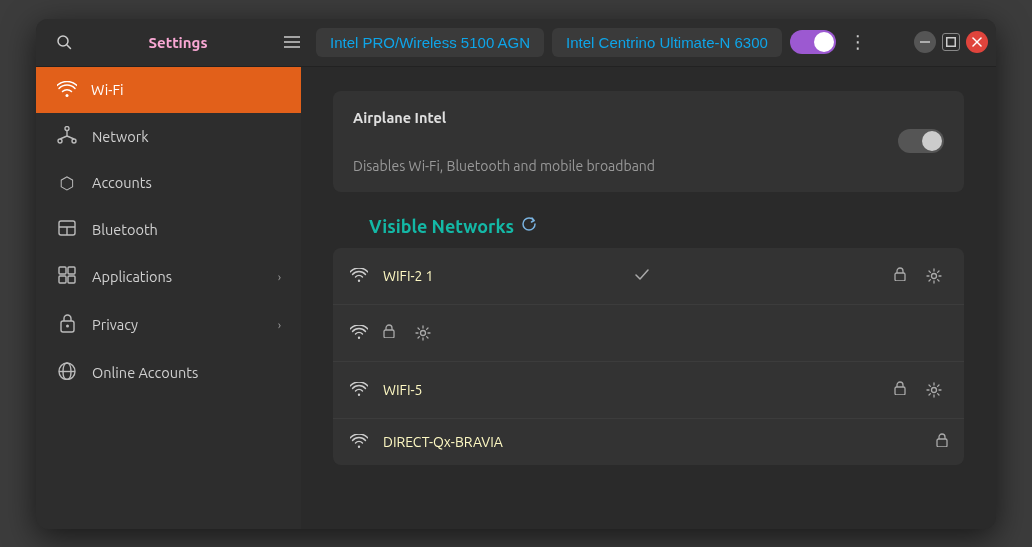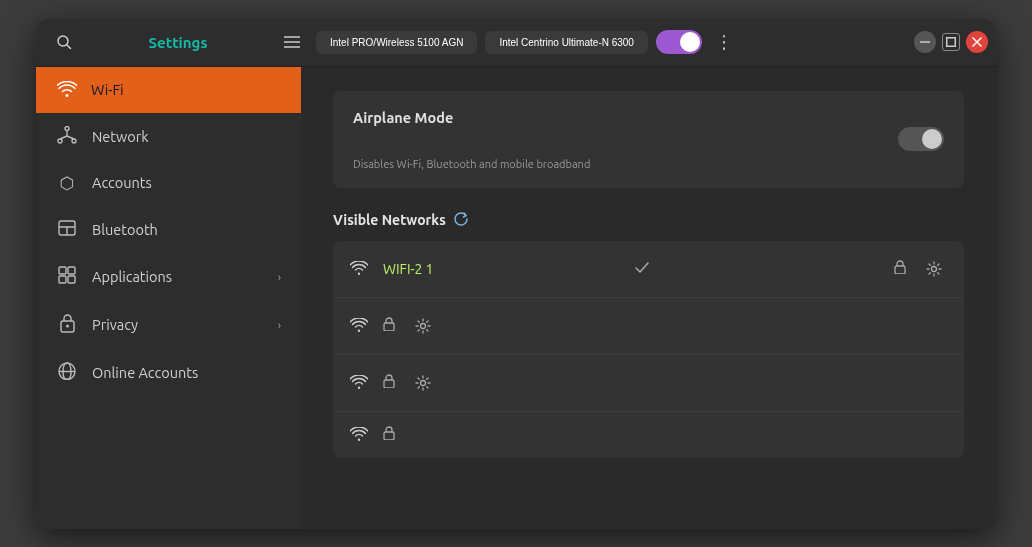--- a/index.html
+++ b/index.html
@@ -43,21 +43,21 @@
       border-radius: 6px;
       background: transparent;
       border: none;
       cursor: pointer;
       display: flex; align-items: center; justify-content: center;
       color: #ccc;
     }
     .titlebar-title {
       font-size: 15px;
       font-weight: 600;
-      color: #14b8a6;
+      color: #f9a8d4;
       flex: 1;
       text-align: center;
     }
     .menu-btn {
       width: 32px; height: 32px;
       border-radius: 6px;
       background: transparent;
       border: none;
       cursor: pointer;
       display: flex; align-items: center; justify-content: center;
@@ -66,23 +66,23 @@
     .titlebar-center {
       flex: 1;
       display: flex;
       align-items: center;
       gap: 8px;
     }
     .network-tab {
       background: #3a3a3a;
       border: none;
       border-radius: 6px;
-      color: #ffffff;
+      color: #0ea5e9;
       padding: 6px 14px;
-      font-size: 10px;
+      font-size: 15px;
       cursor: pointer;
       white-space: nowrap;
     }
     .toggle-switch {
       width: 46px; height: 24px;
       background: #9c59d1;
       border-radius: 12px;
       position: relative;
       cursor: pointer;
       flex-shrink: 0;
@@ -140,21 +140,21 @@
       align-items: center;
       gap: 14px;
       padding: 13px 20px;
       cursor: pointer;
       color: #d0d0d0;
       font-size: 14.5px;
       position: relative;
     }
     .sidebar-item.active {
       background: #e2601a;
-      color: #0f172a;
+      color: #ffffff;
       gap: 13px;
     }
     .sidebar-item .icon {
       font-size: 18px;
       width: 22px;
       text-align: center;
       flex-shrink: 0;
     }
     .sidebar-item .chevron {
       margin-left: auto;
@@ -176,21 +176,21 @@
       margin-bottom: 24px;
     }
     .airplane-info { flex: 1; }
     .airplane-title {
       font-size: 14.5px;
       font-weight: 600;
       color: #e0e0e0;
       margin-bottom: 4px;
     }
     .airplane-subtitle {
-      font-size: 11px;
+      font-size: 14px;
       color: #999;
       margin-top: 32px;
     }
     .toggle-off {
       width: 46px; height: 24px;
       background: #555;
       border-radius: 12px;
       position: relative;
       cursor: pointer;
     }
@@ -202,23 +202,24 @@
       top: 2px;
       right: 2px;
     }
     .section-header {
       display: flex;
       align-items: center;
       gap: 8px;
       margin-bottom: 12px;
     }
     .section-title {
-      font-size: 14px;
+      font-size: 18px;
       font-weight: 600;
-      color: #e5e5e5;
+      color: #14b8a6;
+      margin-left: 36px;
     }
     .refresh-icon {
       color: #7ab3e0;
       font-size: 14px;
       cursor: pointer;
     }
     .networks-card {
       background: #333;
       border-radius: 8px;
       overflow: hidden;
@@ -233,21 +234,21 @@
     .network-row:last-child { border-bottom: none; }
     .wifi-icon {
       font-size: 16px;
       color: #ccc;
       margin-right: 14px;
       width: 20px;
       text-align: center;
     }
     .network-name {
       font-size: 14px;
-      color: #bef264;
+      color: #fef9c3;
       flex: 1;
     }
     .check-icon {
       font-size: 13px;
       color: #aaa;
       margin-left: 6px;
     }
     .lock-icon {
       font-size: 14px;
       color: #aaa;
@@ -402,21 +403,21 @@
         </span>
         <span>Online Accounts</span>
       </div>
 
     </div>
 
     <div class="main-content">
 
       <div class="airplane-card">
         <div class="airplane-info">
-          <div class="airplane-title">Airplane Mode</div>
+          <div class="airplane-title">Airplane Intel</div>
           <div class="airplane-subtitle">Disables Wi-Fi, Bluetooth and mobile broadband</div>
         </div>
         <div class="toggle-off">
           <div class="knob"></div>
         </div>
       </div>
 
       <div class="section-header">
         <span class="section-title">Visible Networks</span>
         <span class="refresh-icon">
@@ -484,20 +485,21 @@
 
         <div class="network-row">
           <span class="wifi-icon">
             <svg width="18" height="14" viewBox="0 0 18 14" fill="none">
               <path d="M9 11.5a1.2 1.2 0 1 1 0 2.4 1.2 1.2 0 0 1 0-2.4z" fill="#ccc"></path>
               <path d="M5.5 9a5 5 0 0 1 7 0" stroke="#ccc" stroke-width="1.4" stroke-linecap="round" fill="none"></path>
               <path d="M2.5 6.5a8.5 8.5 0 0 1 13 0" stroke="#ccc" stroke-width="1.4" stroke-linecap="round" fill="none"></path>
               <path d="M0 4a12 12 0 0 1 18 0" stroke="#ccc" stroke-width="1.4" stroke-linecap="round" fill="none"></path>
             </svg>
           </span>
+          <span class="network-name">WIFI-5</span>
           <span class="lock-icon">
             <svg width="12" height="14" viewBox="0 0 12 14" fill="none">
               <rect x="1" y="6" width="10" height="8" rx="1.5" stroke="#aaa" stroke-width="1.3"></rect>
               <path d="M3 6V4a3 3 0 0 1 6 0v2" stroke="#aaa" stroke-width="1.3" fill="none"></path>
             </svg>
           </span>
           <button class="gear-btn">
             <svg width="16" height="16" viewBox="0 0 16 16" fill="none">
               <circle cx="8" cy="8" r="2.5" stroke="#aaa" stroke-width="1.3"></circle>
               <path d="M8 1v2M8 13v2M1 8h2M13 8h2M3 3l1.4 1.4M11.6 11.6L13 13M13 3l-1.4 1.4M4.4 11.6L3 13" stroke="#aaa" stroke-width="1.3" stroke-linecap="round"></path>
@@ -507,20 +509,21 @@
 
         <div class="network-row no-gear">
           <span class="wifi-icon">
             <svg width="18" height="14" viewBox="0 0 18 14" fill="none">
               <path d="M9 11.5a1.2 1.2 0 1 1 0 2.4 1.2 1.2 0 0 1 0-2.4z" fill="#ccc"></path>
               <path d="M5.5 9a5 5 0 0 1 7 0" stroke="#ccc" stroke-width="1.4" stroke-linecap="round" fill="none"></path>
               <path d="M2.5 6.5a8.5 8.5 0 0 1 13 0" stroke="#ccc" stroke-width="1.4" stroke-linecap="round" fill="none"></path>
               <path d="M0 4a12 12 0 0 1 18 0" stroke="#ccc" stroke-width="1.4" stroke-linecap="round" fill="none"></path>
             </svg>
           </span>
+          <span class="network-name">DIRECT-Qx-BRAVIA</span>
           <span class="lock-icon">
             <svg width="12" height="14" viewBox="0 0 12 14" fill="none">
               <rect x="1" y="6" width="10" height="8" rx="1.5" stroke="#aaa" stroke-width="1.3"></rect>
               <path d="M3 6V4a3 3 0 0 1 6 0v2" stroke="#aaa" stroke-width="1.3" fill="none"></path>
             </svg>
           </span>
         </div>
 
       </div>
     </div>

